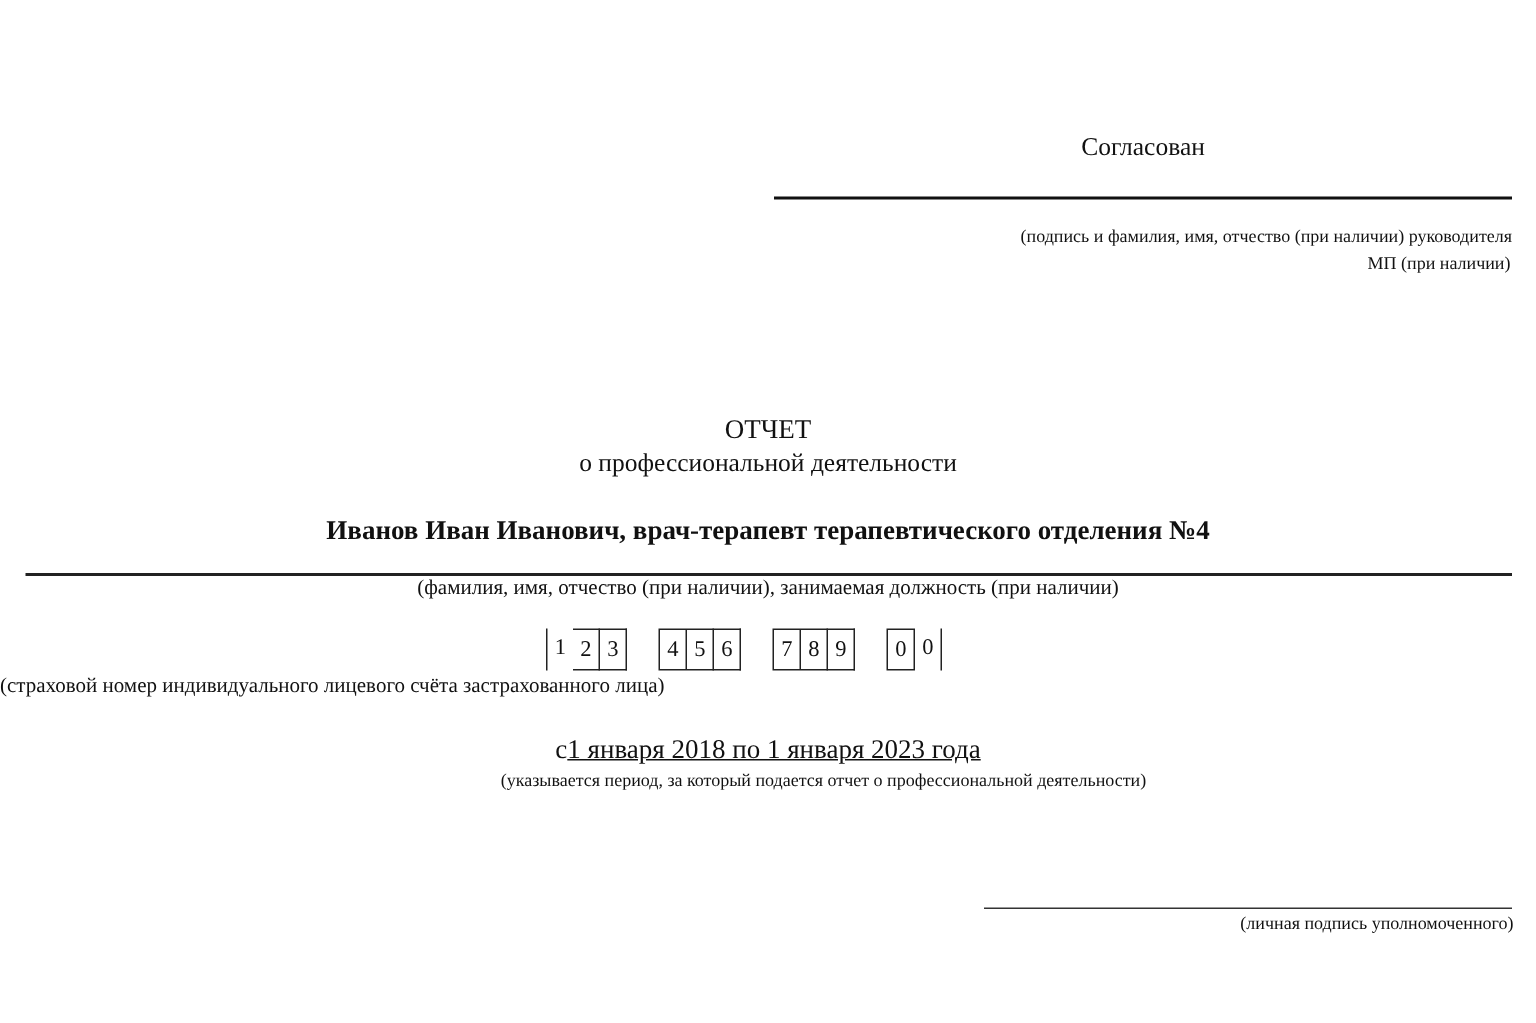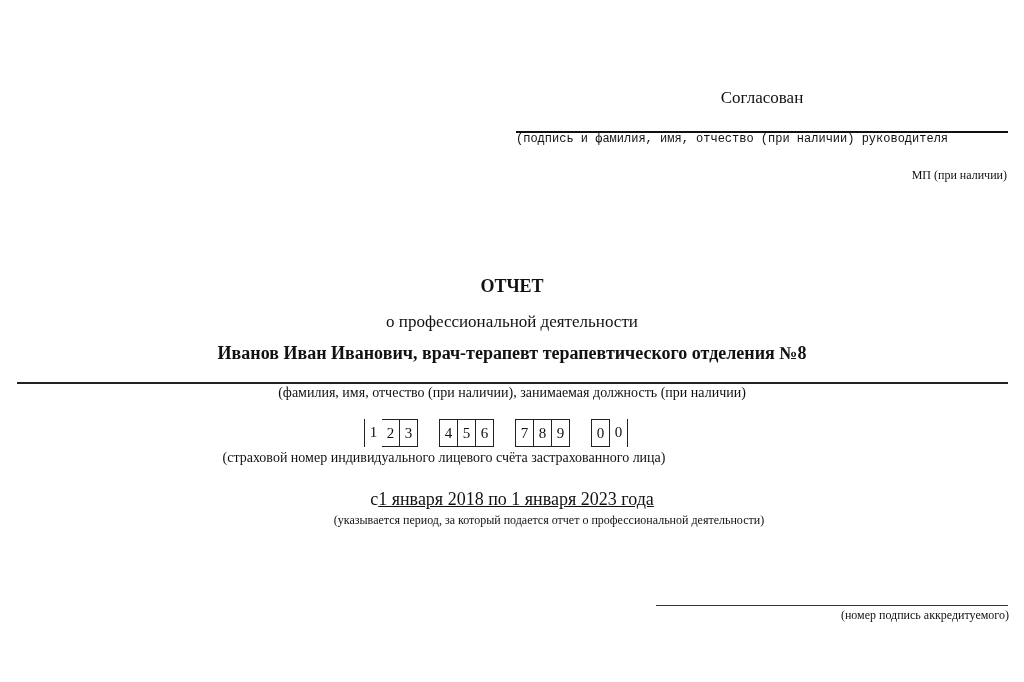--- a/index.html
+++ b/index.html
@@ -3,37 +3,37 @@
 <meta charset="utf-8">
 <style>
   html, body { margin: 0; padding: 0; }
   body {
     width: 1024px; height: 682px; background: #ffffff; position: relative; overflow: hidden;
     font-family: "Liberation Serif", "DejaVu Serif", serif; color: #111111;
   }
   .abs { position: absolute; }
   .approved-title { left: 516px; width: 492px; top: 88px; text-align: center; font-size: 17px; }
   .approved-line { left: 516px; top: 131px; width: 492px; height: 0; border-top: 2px solid #111; }
-  .approved-caption { left: 516px; width: 492px; top: 131px; text-align: left; font-size: 12px; line-height: 16px; font-family: Liberation Mono, monospace; }
+  .approved-caption { left: 516px; width: 492px; top: 149px; text-align: right; font-size: 12px; line-height: 16px; }
   .stamp { right: 17px; top: 168px; font-size: 12px; text-align: right; }
 
-  .title { left: 0; width: 1024px; top: 276px; text-align: center; font-size: 18px; font-weight: bold; }
-  .subtitle { left: 0; width: 1024px; top: 299px; text-align: center; font-size: 17px; margin-top: 13px; }
+  .title { left: 0; width: 1024px; top: 276px; text-align: center; font-size: 18px; font-weight: normal; }
+  .subtitle { left: 0; width: 1024px; top: 299px; text-align: center; font-size: 17px; }
   .person { left: 0; width: 1024px; top: 343px; text-align: center; font-size: 18px; font-weight: bold; }
   .person-line { left: 17px; width: 991px; top: 382px; height: 0; border-top: 2px solid #222; }
   .person-caption { left: 0; width: 1024px; top: 385px; text-align: center; font-size: 14px; }
 
   .snils { left: 364px; top: 419px; height: 28px; display: flex; align-items: center; }
   .snils .bar { width: 0; height: 28px; border-left: 1.5px solid #222; }
   .snils .group { display: flex; margin-right: 21px; }
   .snils .group.last { margin-right: 0; }
   .snils .cell { width: 17px; height: 26px; border: 1px solid #222; border-left: none; display: flex; align-items: center; justify-content: center; font-size: 15px; }
   .snils .group .cell:first-child { border-left: 1px solid #222; }
   .snils .cell.plain { border: none !important; }
-  .snils-caption { left: 0; width: 888px; top: 450px; text-align: center; font-size: 14px; }
+  .snils-caption { left: 0; width: 888px; top: 450px; font-size: 14px; }
 
   .period { left: 0; width: 1024px; top: 489px; text-align: center; font-size: 18px; }
   .period .range { font-weight: normal; text-decoration: underline; }
   .period-caption { left: 0; width: 1024px; top: 513px; text-align: center; font-size: 12px; padding-left: 37px; }
 
   .sign-line { left: 656px; width: 352px; top: 605px; height: 0; border-top: 1px solid #333; }
   .sign-caption { right: 15px; top: 608px; font-size: 12px; text-align: right; }
 </style>
 </head>
 <body>
@@ -41,21 +41,21 @@
 <div class="abs approved-title">Согласован</div>
 <div class="abs approved-line"></div>
 <div class="abs approved-caption">
   <div>(подпись и фамилия, имя, отчество (при наличии) руководителя</div>
 </div>
 <div class="abs stamp">МП (при наличии)</div>
 
 <div class="abs title">ОТЧЕТ</div>
 <div class="abs subtitle">о профессиональной деятельности</div>
 
-<div class="abs person">Иванов Иван Иванович, врач-терапевт терапевтического отделения №8</div>
+<div class="abs person">Иванов Иван Иванович, врач-терапевт терапевтического отделения №4</div>
 <div class="abs person-line"></div>
 <div class="abs person-caption">(фамилия, имя, отчество (при наличии), занимаемая должность (при наличии)</div>
 
 <div class="abs snils">
   <div class="bar"></div>
   <div class="group">
     <div class="cell plain">1</div>
     <div class="cell">2</div>
     <div class="cell">3</div>
   </div>
@@ -76,13 +76,13 @@
   <div class="bar"></div>
 </div>
 <div class="abs snils-caption">(страховой номер индивидуального лицевого счёта застрахованного лица)</div>
 
 <div class="abs period">
   <span>с</span><span class="range">1 января 2018  по 1 января 2023 года</span>
 </div>
 <div class="abs period-caption">(указывается период, за который подается отчет о профессиональной деятельности)</div>
 
 <div class="abs sign-line"></div>
-<div class="abs sign-caption">(номер подпись аккредитуемого)</div>
+<div class="abs sign-caption">(личная подпись уполномоченного)</div>
 
 </body></html>

